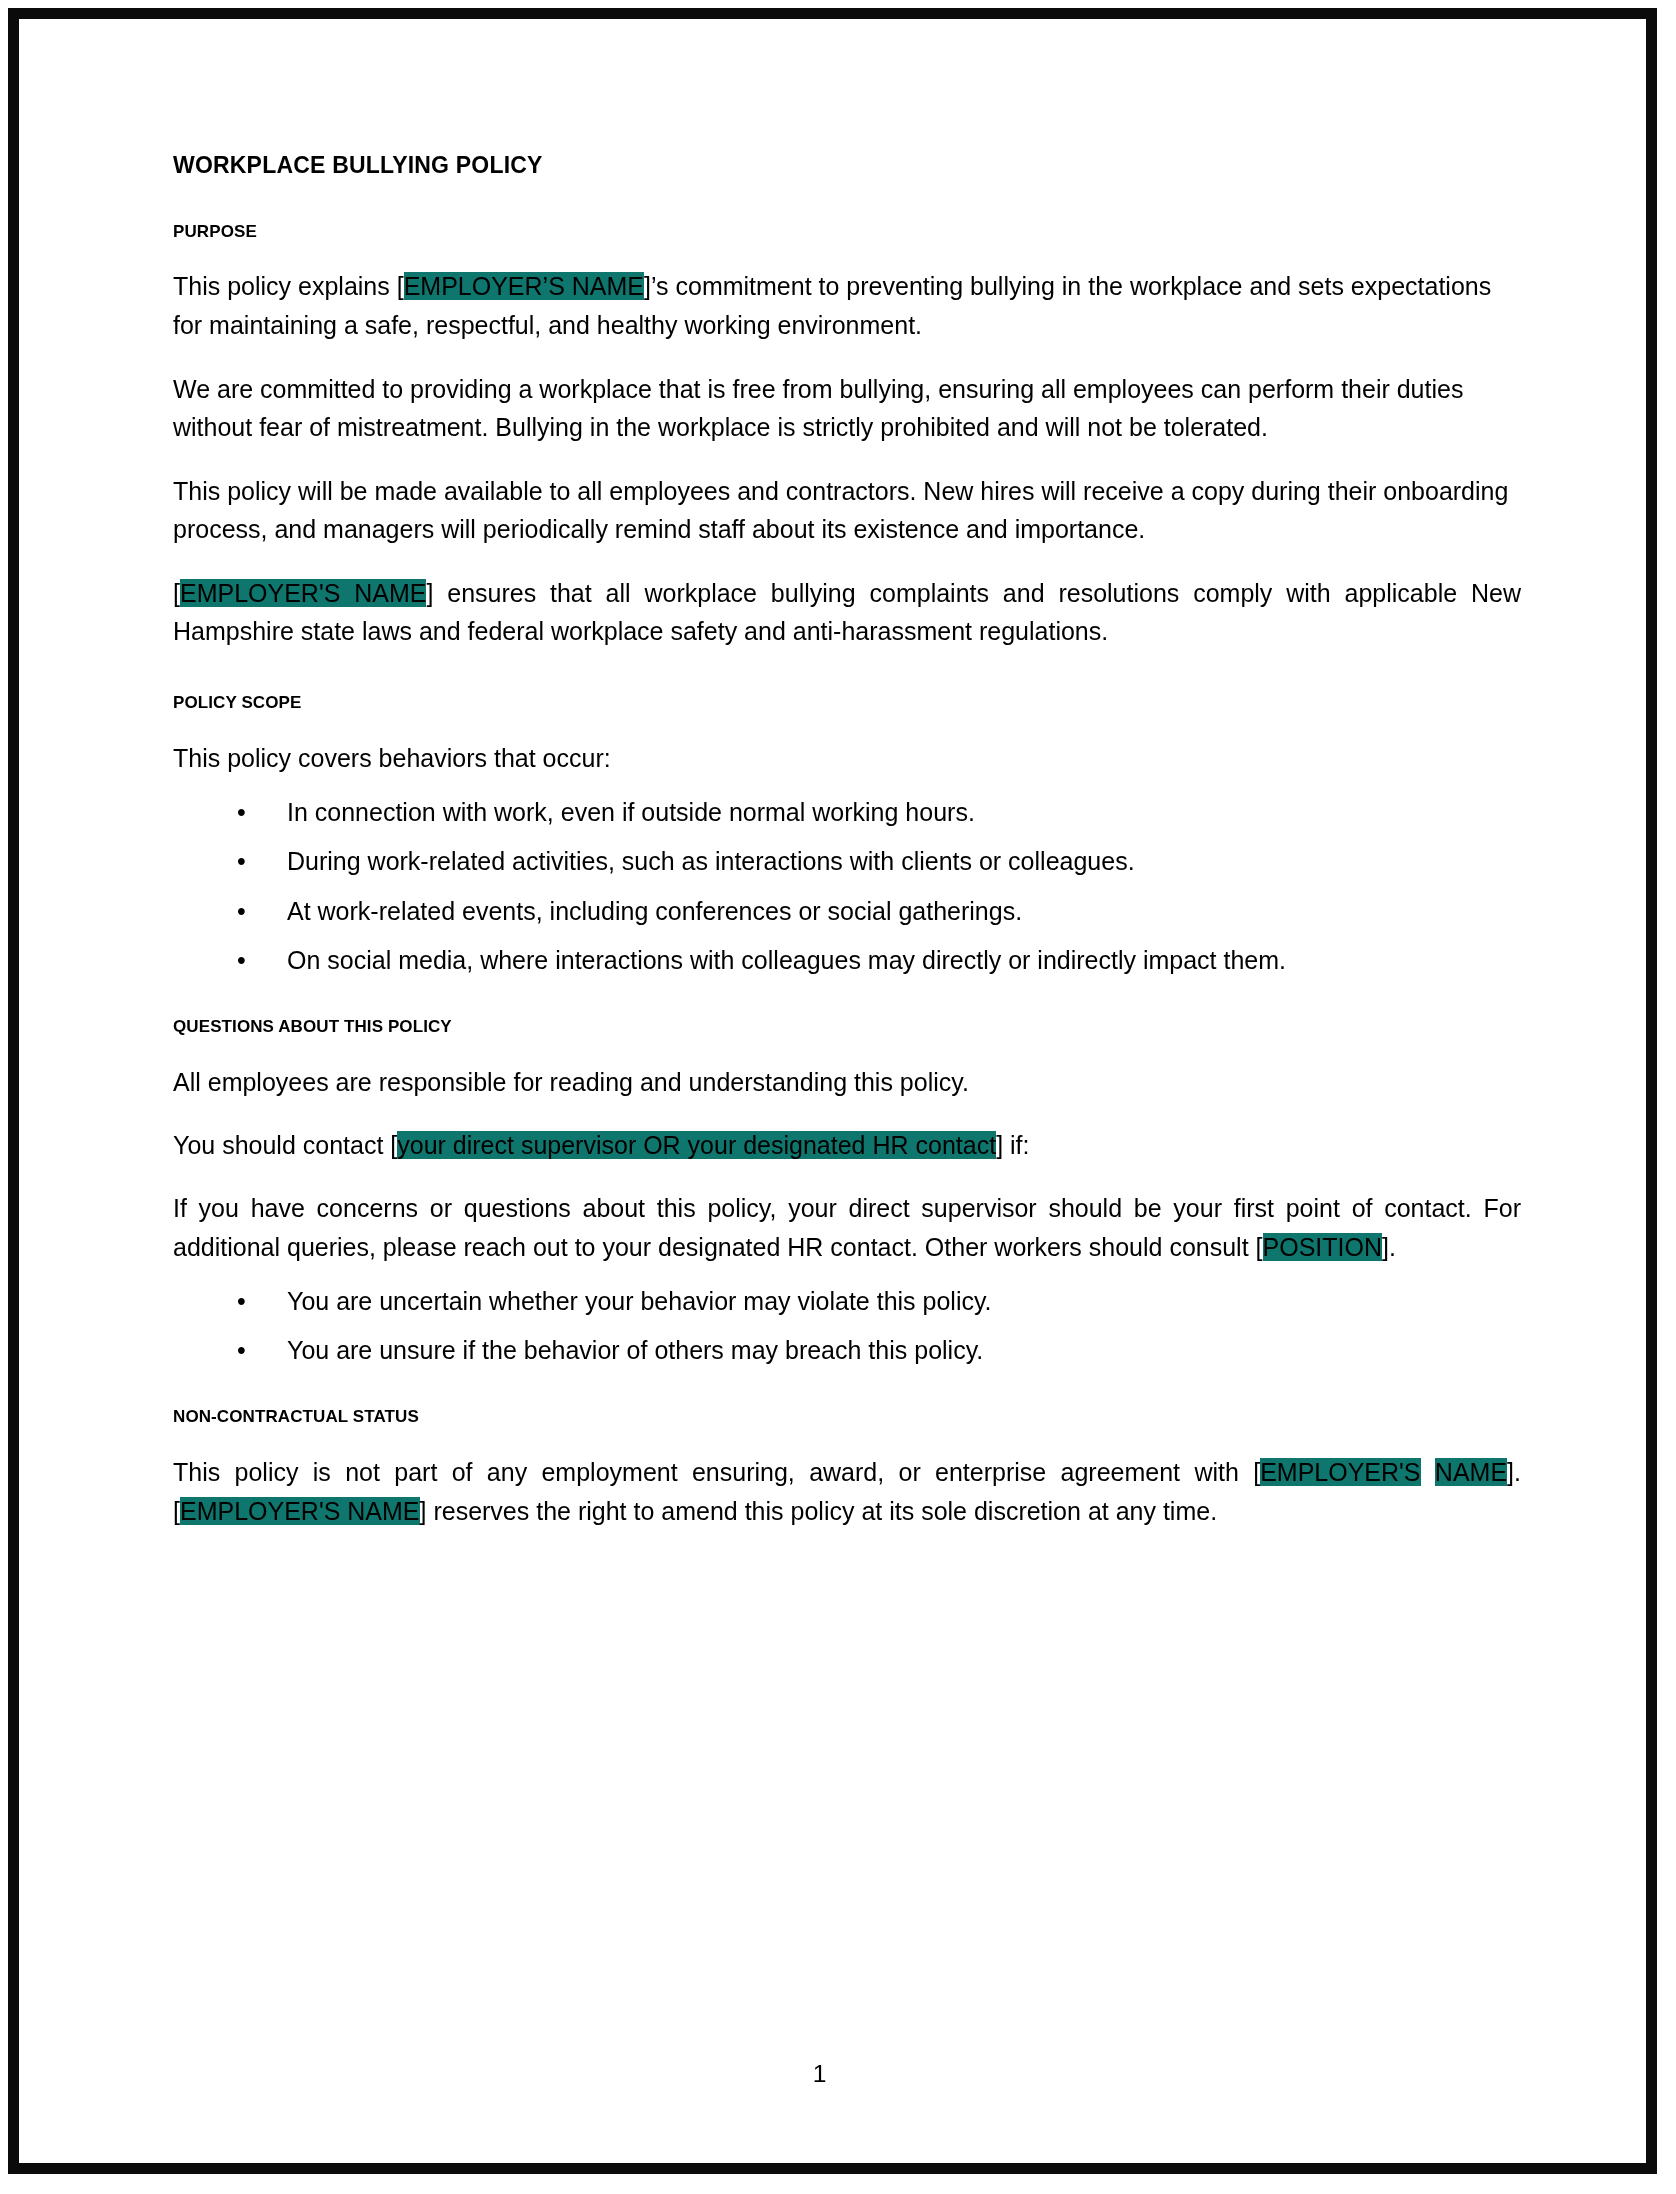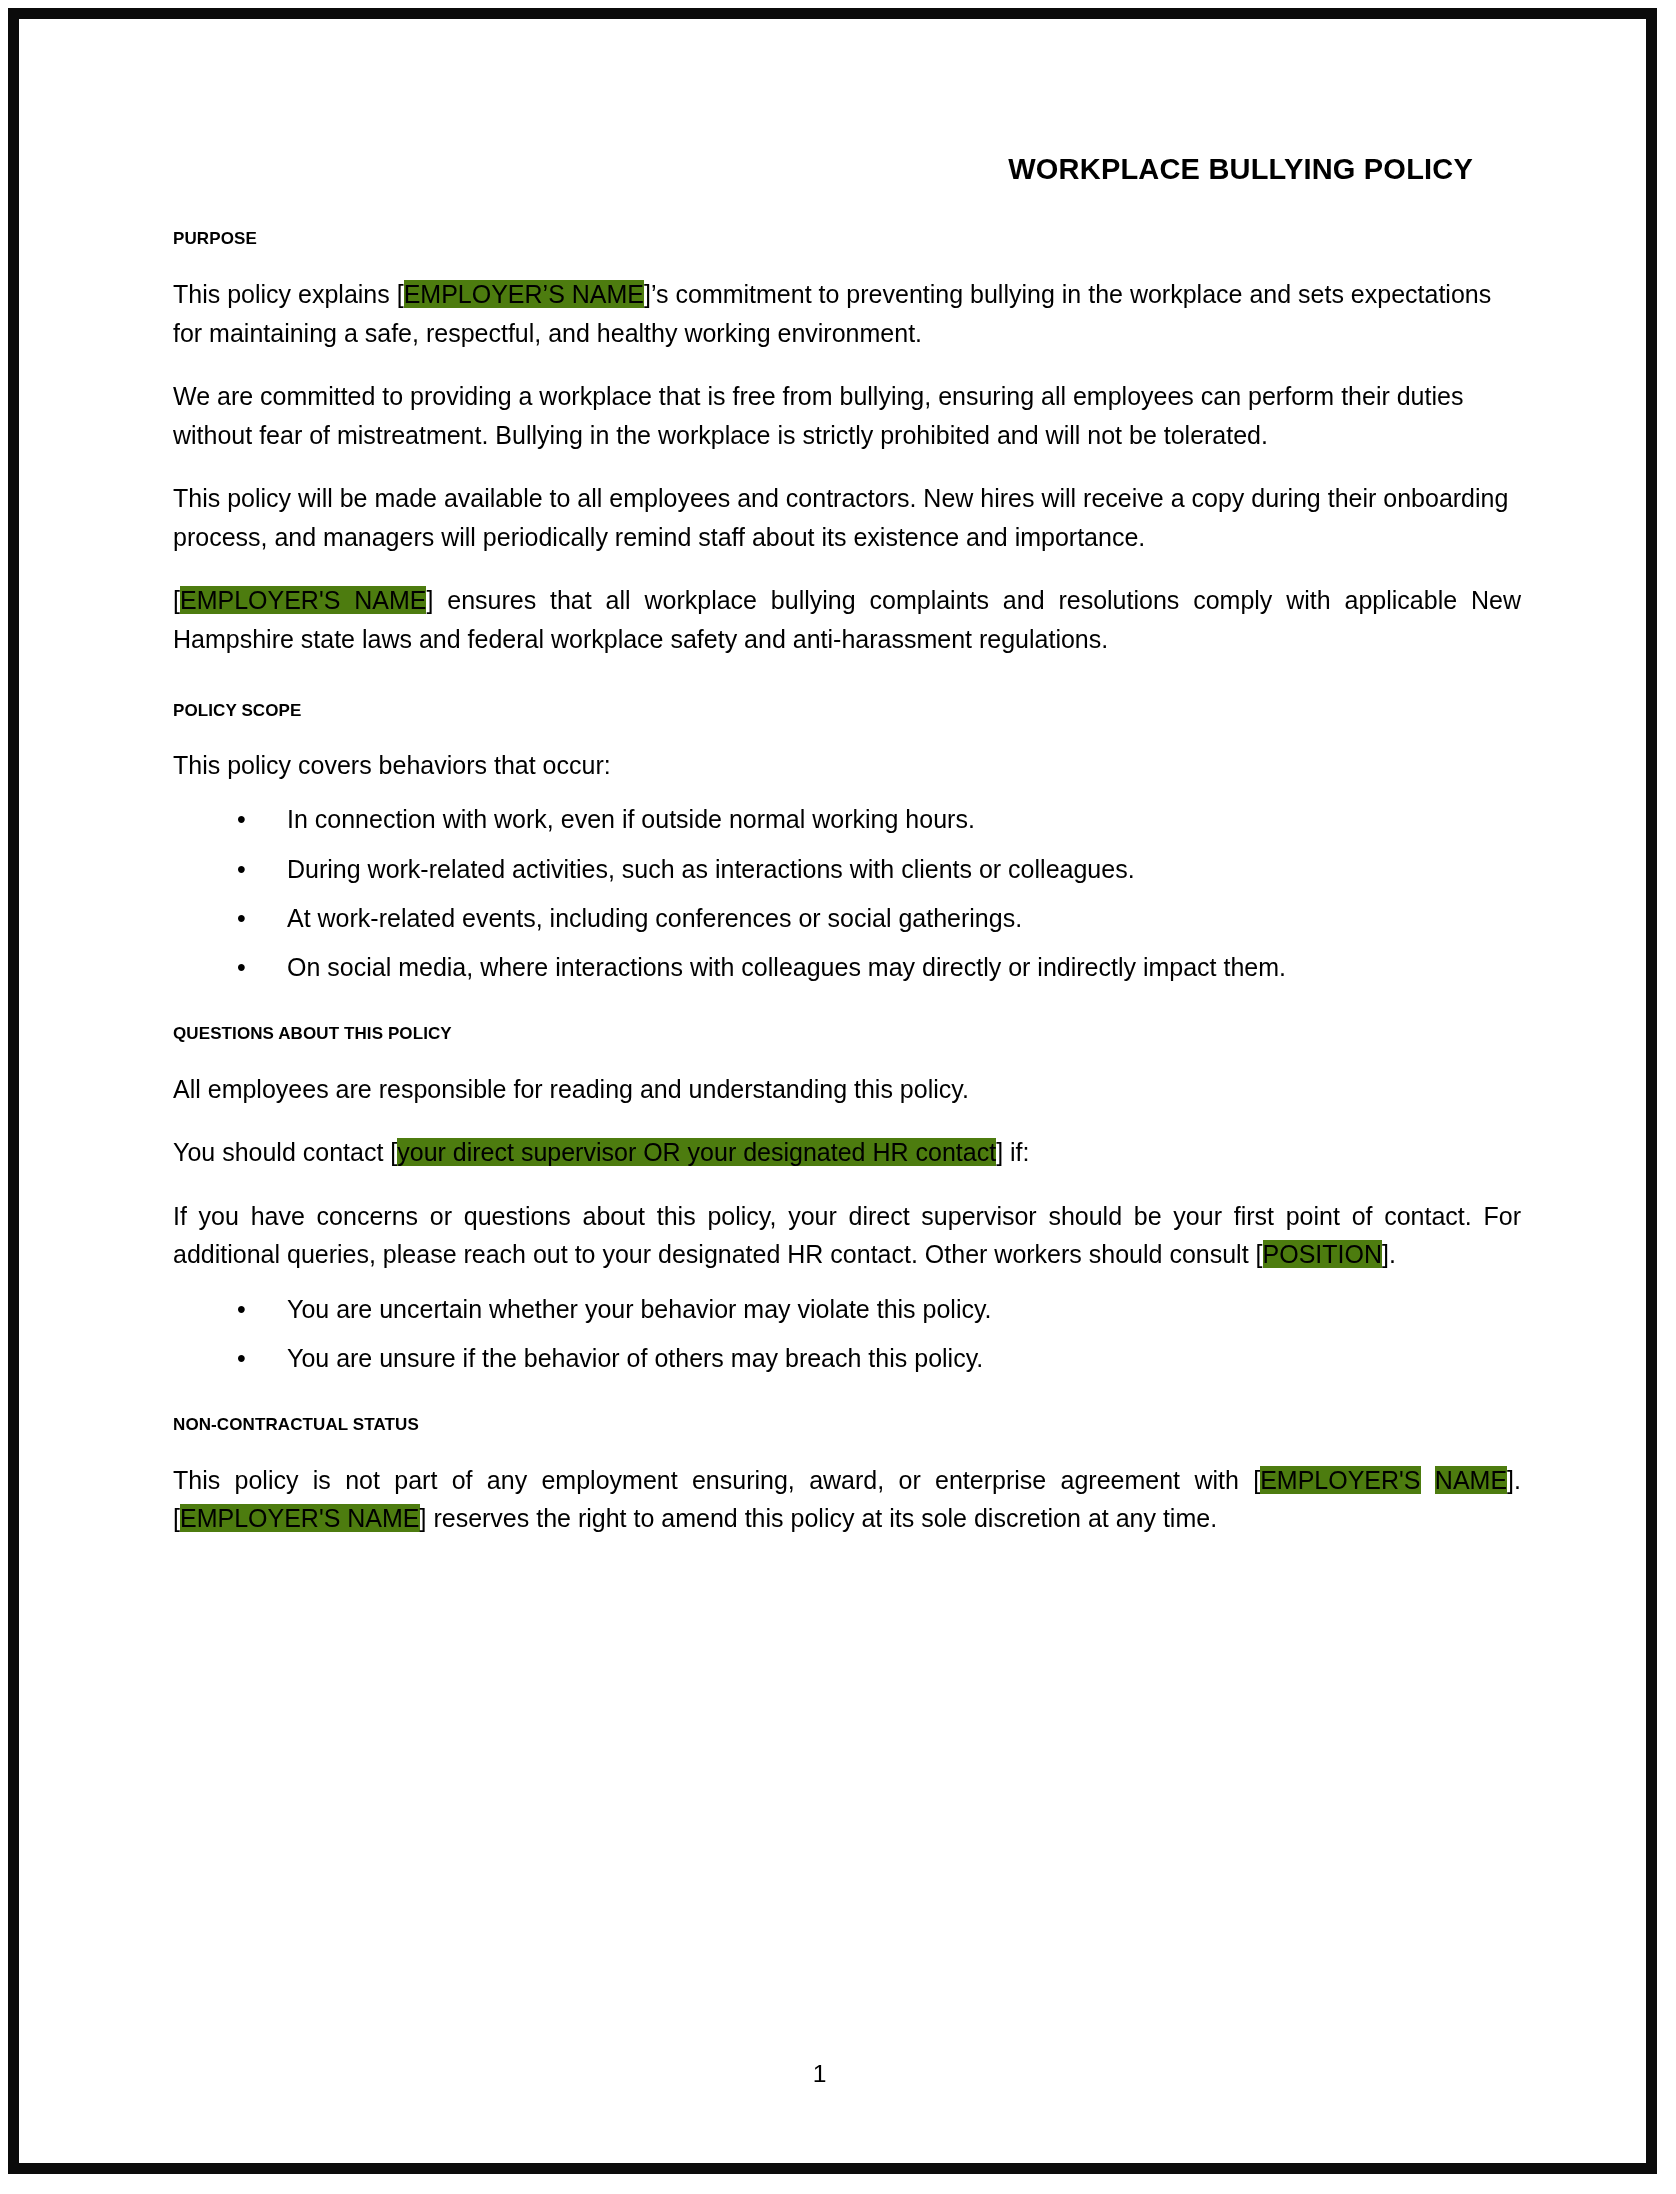--- a/index.html
+++ b/index.html
@@ -31,23 +31,23 @@
     position: absolute;
     left: 0;
     top: 0;
     right: 0;
     bottom: 0;
     padding: 132px 125px 0 154px;
     box-sizing: border-box;
   }
 
   .doc-title {
-    text-align: right;
+    text-align: left;
     font-weight: bold;
-    font-size: 29px;
+    font-size: 23px;
     letter-spacing: 0.2px;
     margin: 0 0 0 0;
     padding-right: 48px;
     line-height: 1.25;
   }
 
   .section-heading {
     font-weight: bold;
     font-size: 17px;
     letter-spacing: 0.1px;
@@ -83,21 +83,21 @@
   }
   ul.bullets li .bullet-dot {
     position: absolute;
     left: 64px;
     top: 0;
     font-size: 25px;
     line-height: 1.2;
   }
 
   .hl {
-    background-color: #4d7c0f;
+    background-color: #0f766e;
     margin-top: 11px;
   }
 
   .page-number {
     position: absolute;
     left: 0;
     right: 0;
     bottom: 75px;
     text-align: center;
     font-size: 24.6px;

